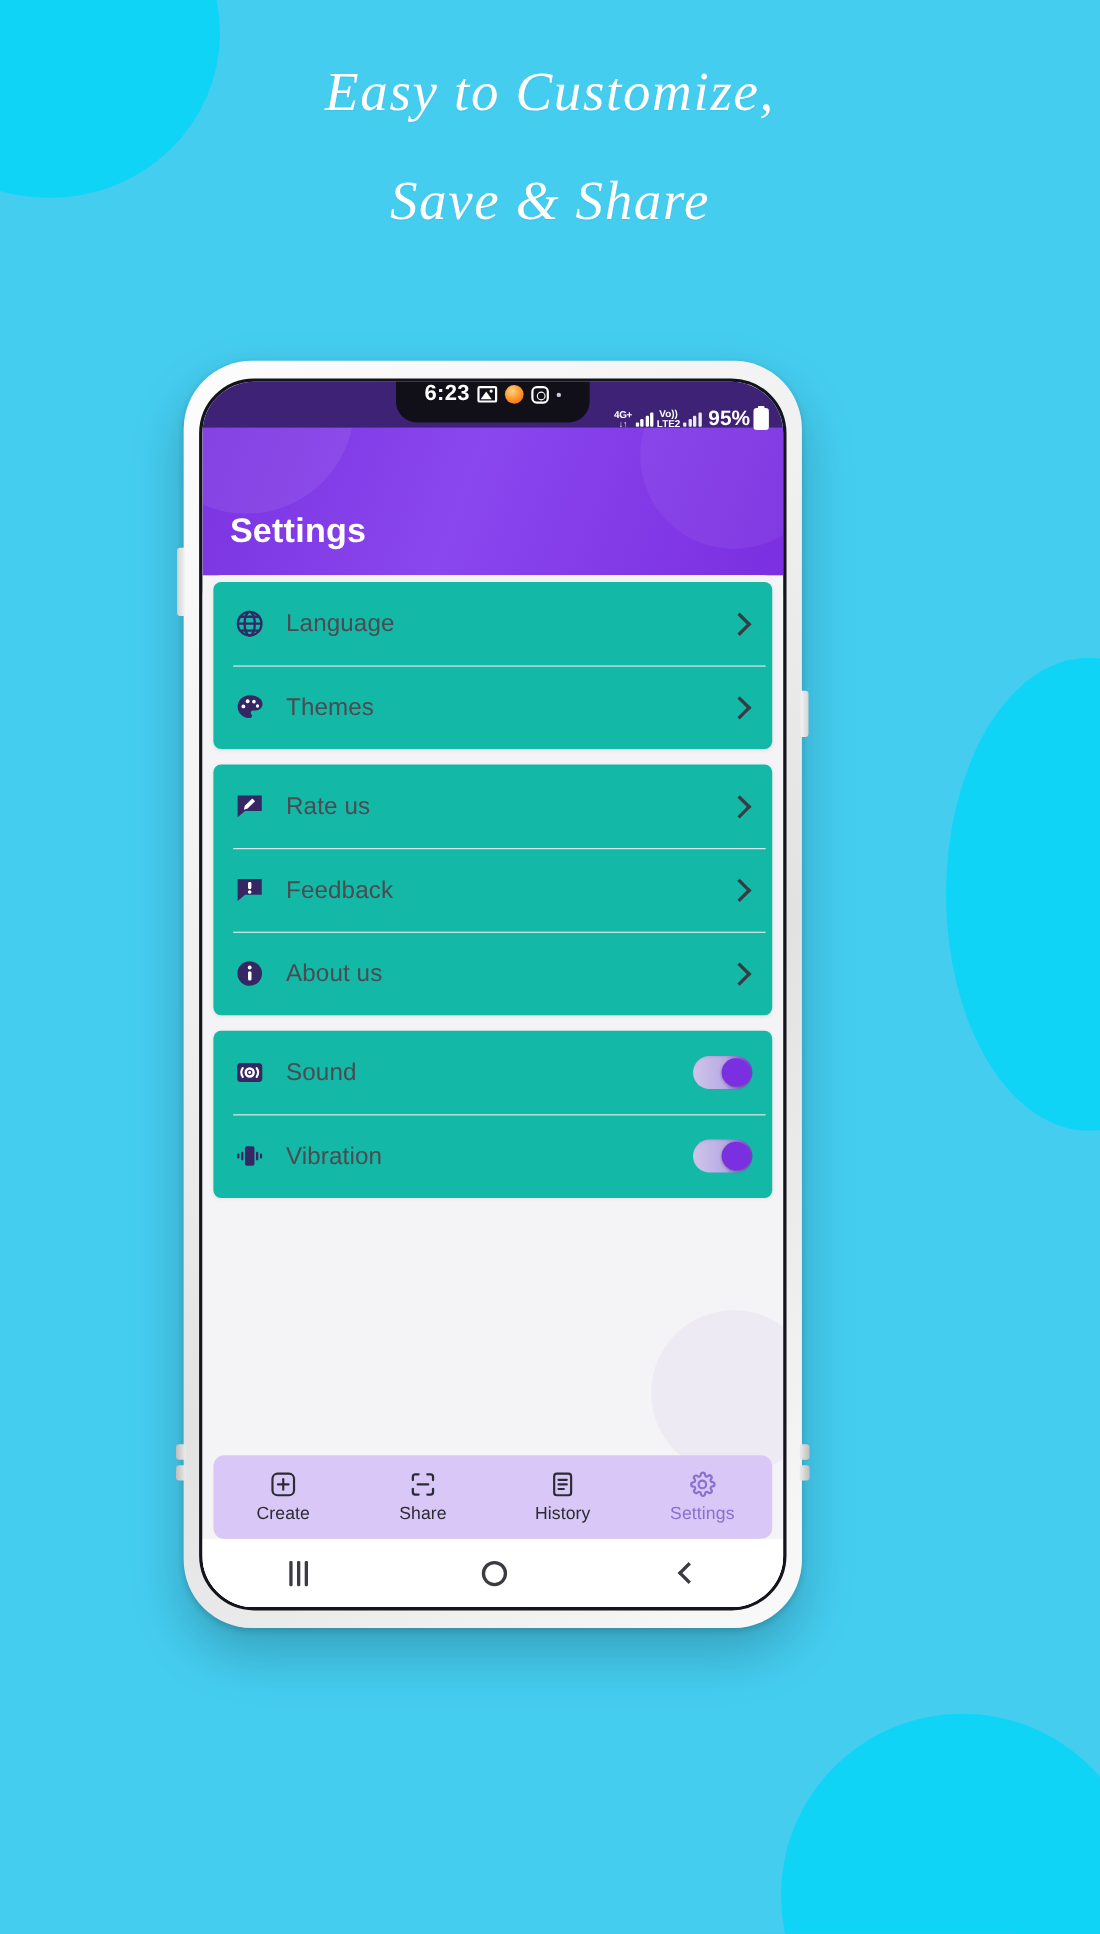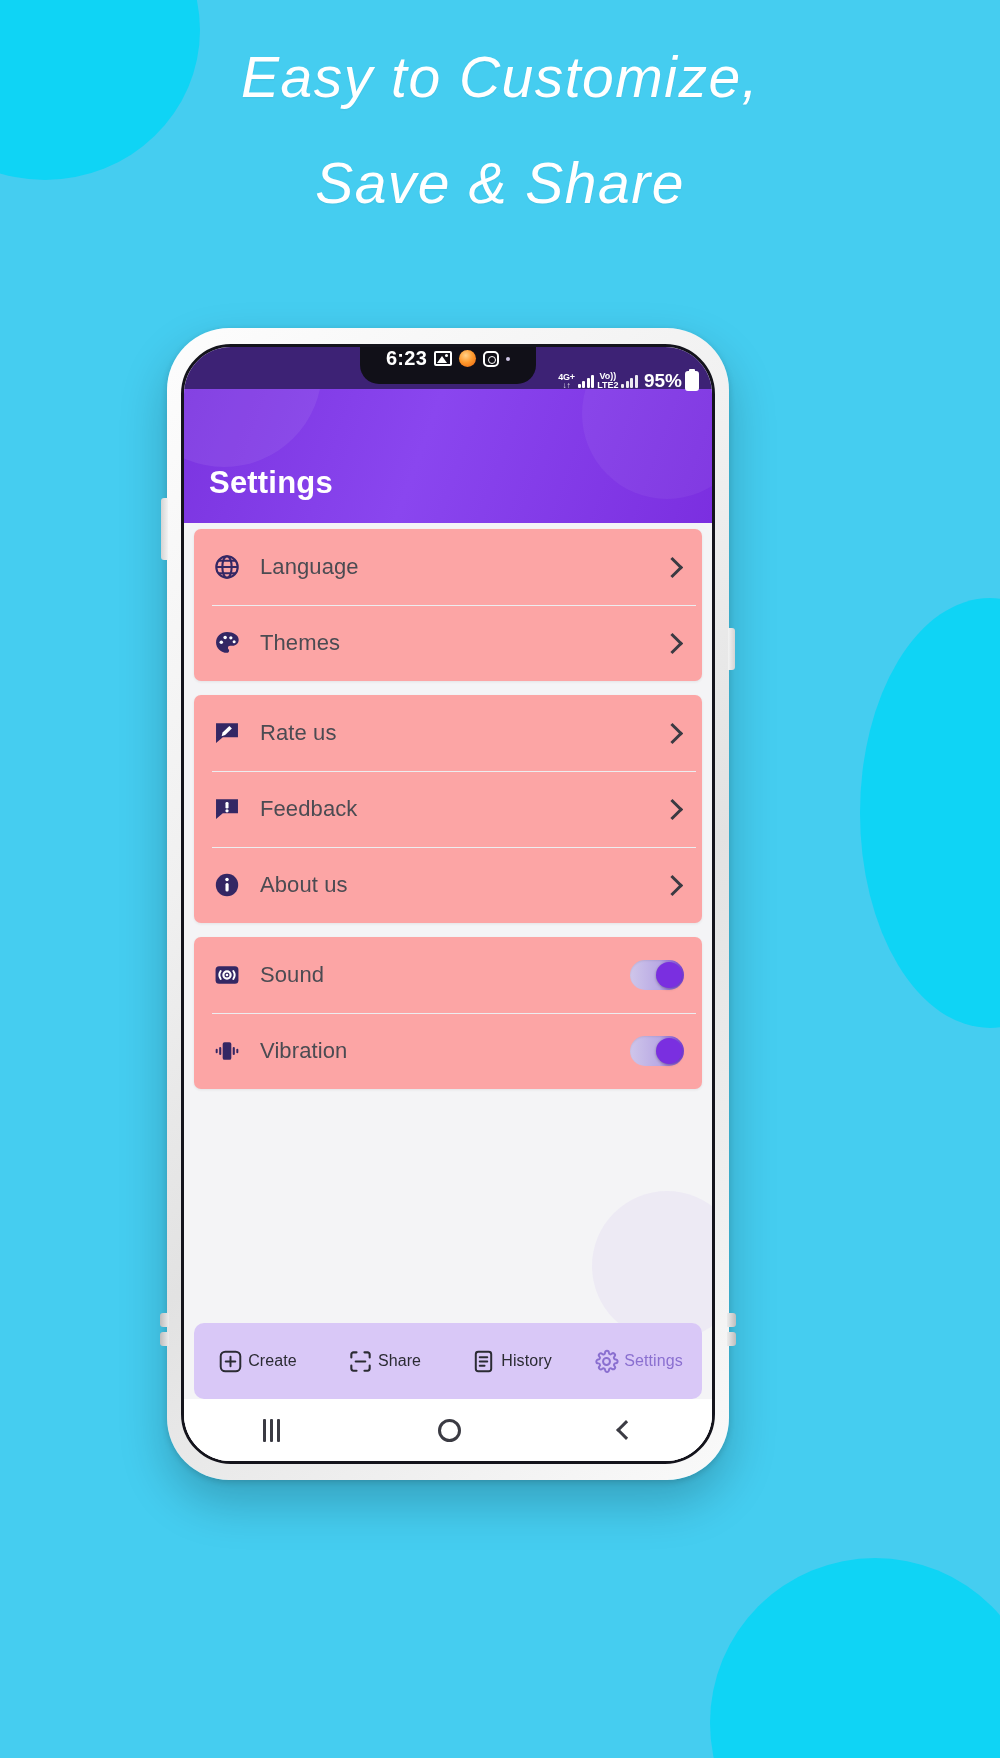--- a/index.html
+++ b/index.html
@@ -11,26 +11,26 @@
   }
 
   
   .blob { position:absolute; border-radius:50%; background:#0fd4f5; }
   .blob-tl { left:-110px; top:-120px; width:310px; height:300px; }
   .blob-r  { right:-120px; top:598px; width:260px; height:430px; }
   .blob-br { right:-40px; bottom:-130px; width:330px; height:330px; }
 
   
   .headline {
-    position:absolute; left:0; right:0; top:48px;
+    position:absolute; left:0; right:0; top:58px;
     text-align:center;
     color:#ffffff;
-    font-family:Liberation Sans, sans-serif;
+    font-family:Liberation Serif, serif;
     font-style:italic;
-    font-size:57px;
+    font-size:50px;
     line-height:1.02;
     letter-spacing:1.5px;
     text-shadow:0 1px 2px rgba(0,0,0,.05);
     z-index:5;
   }
   .headline .l2 { display:block; margin-top:48px; }
 
   
   .phone {
     position:absolute;
@@ -135,21 +135,21 @@
   
   .content {
     position:absolute; left:0; right:0;
     top:176px; bottom:0;
     background:#f4f4f6;
     border-radius:18px 18px 0 0;
     padding:6px 0 0 0;
     overflow:hidden;
   }
   .card {
-    background:#fca5a5;
+    background:#14b8a6;
     margin:0 10px 14px 10px;
     border-radius:7px;
     box-shadow:0 1px 3px rgba(0,0,0,.07);
     overflow:hidden;
   }
   .row {
     display:flex; align-items:center;
     height:76px;
     padding:0 16px 0 18px;
     position:relative;
@@ -196,22 +196,22 @@
 
   
   .bottom-nav {
     position:absolute; left:10px; right:10px; bottom:62px;
     height:76px;
     background:#d9c8f7;
     border-radius:10px;
     display:flex; align-items:center;
   }
   .nav-item {
-    flex:1; display:flex; flex-direction:row;
-    align-items:center; justify-content:center; gap:5px;
+    flex:1; display:flex; flex-direction:column;
+    align-items:center; justify-content:flex-end; gap:5px;
     color:#2b2b33;
   }
   .nav-item.active { color:#8a6fd0; }
   .nav-label { font-size:16px; letter-spacing:.1px; }
   .nav-ico { height:27px; display:flex; align-items:center; justify-content:center; }
 
   
   .sys-nav {
     position:absolute; left:0; right:0; bottom:0;
     height:62px; background:#ffffff;

